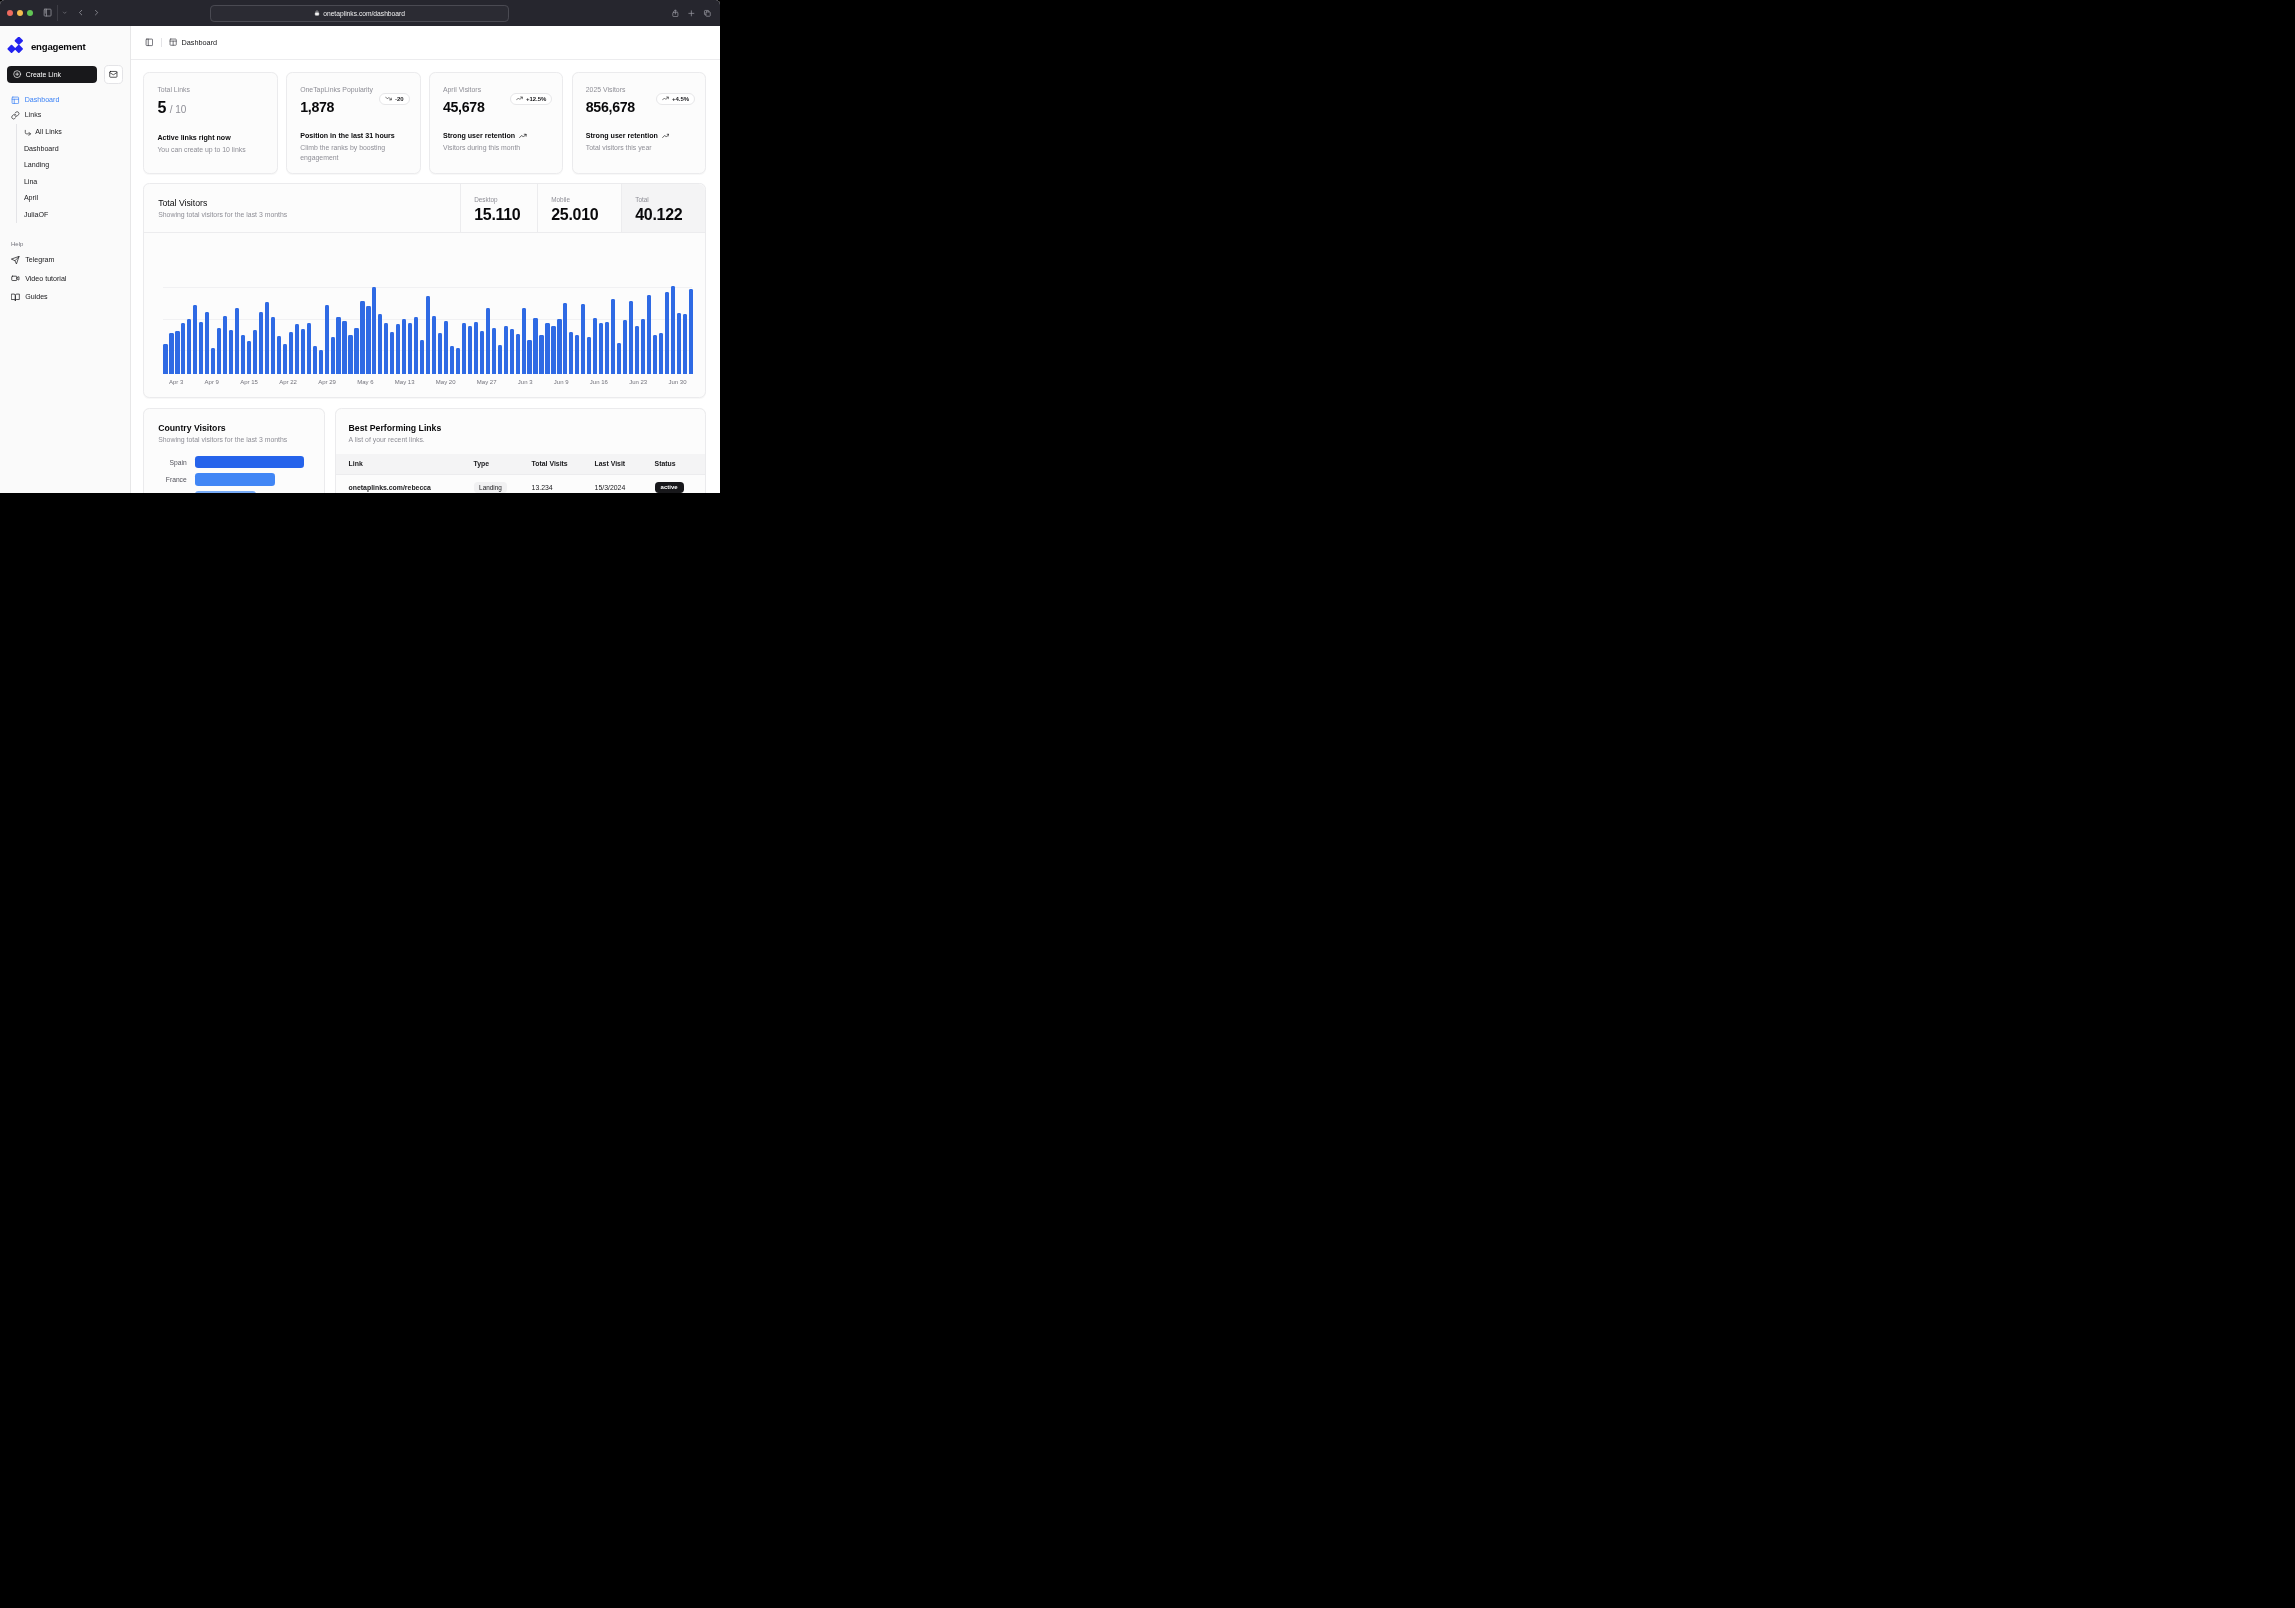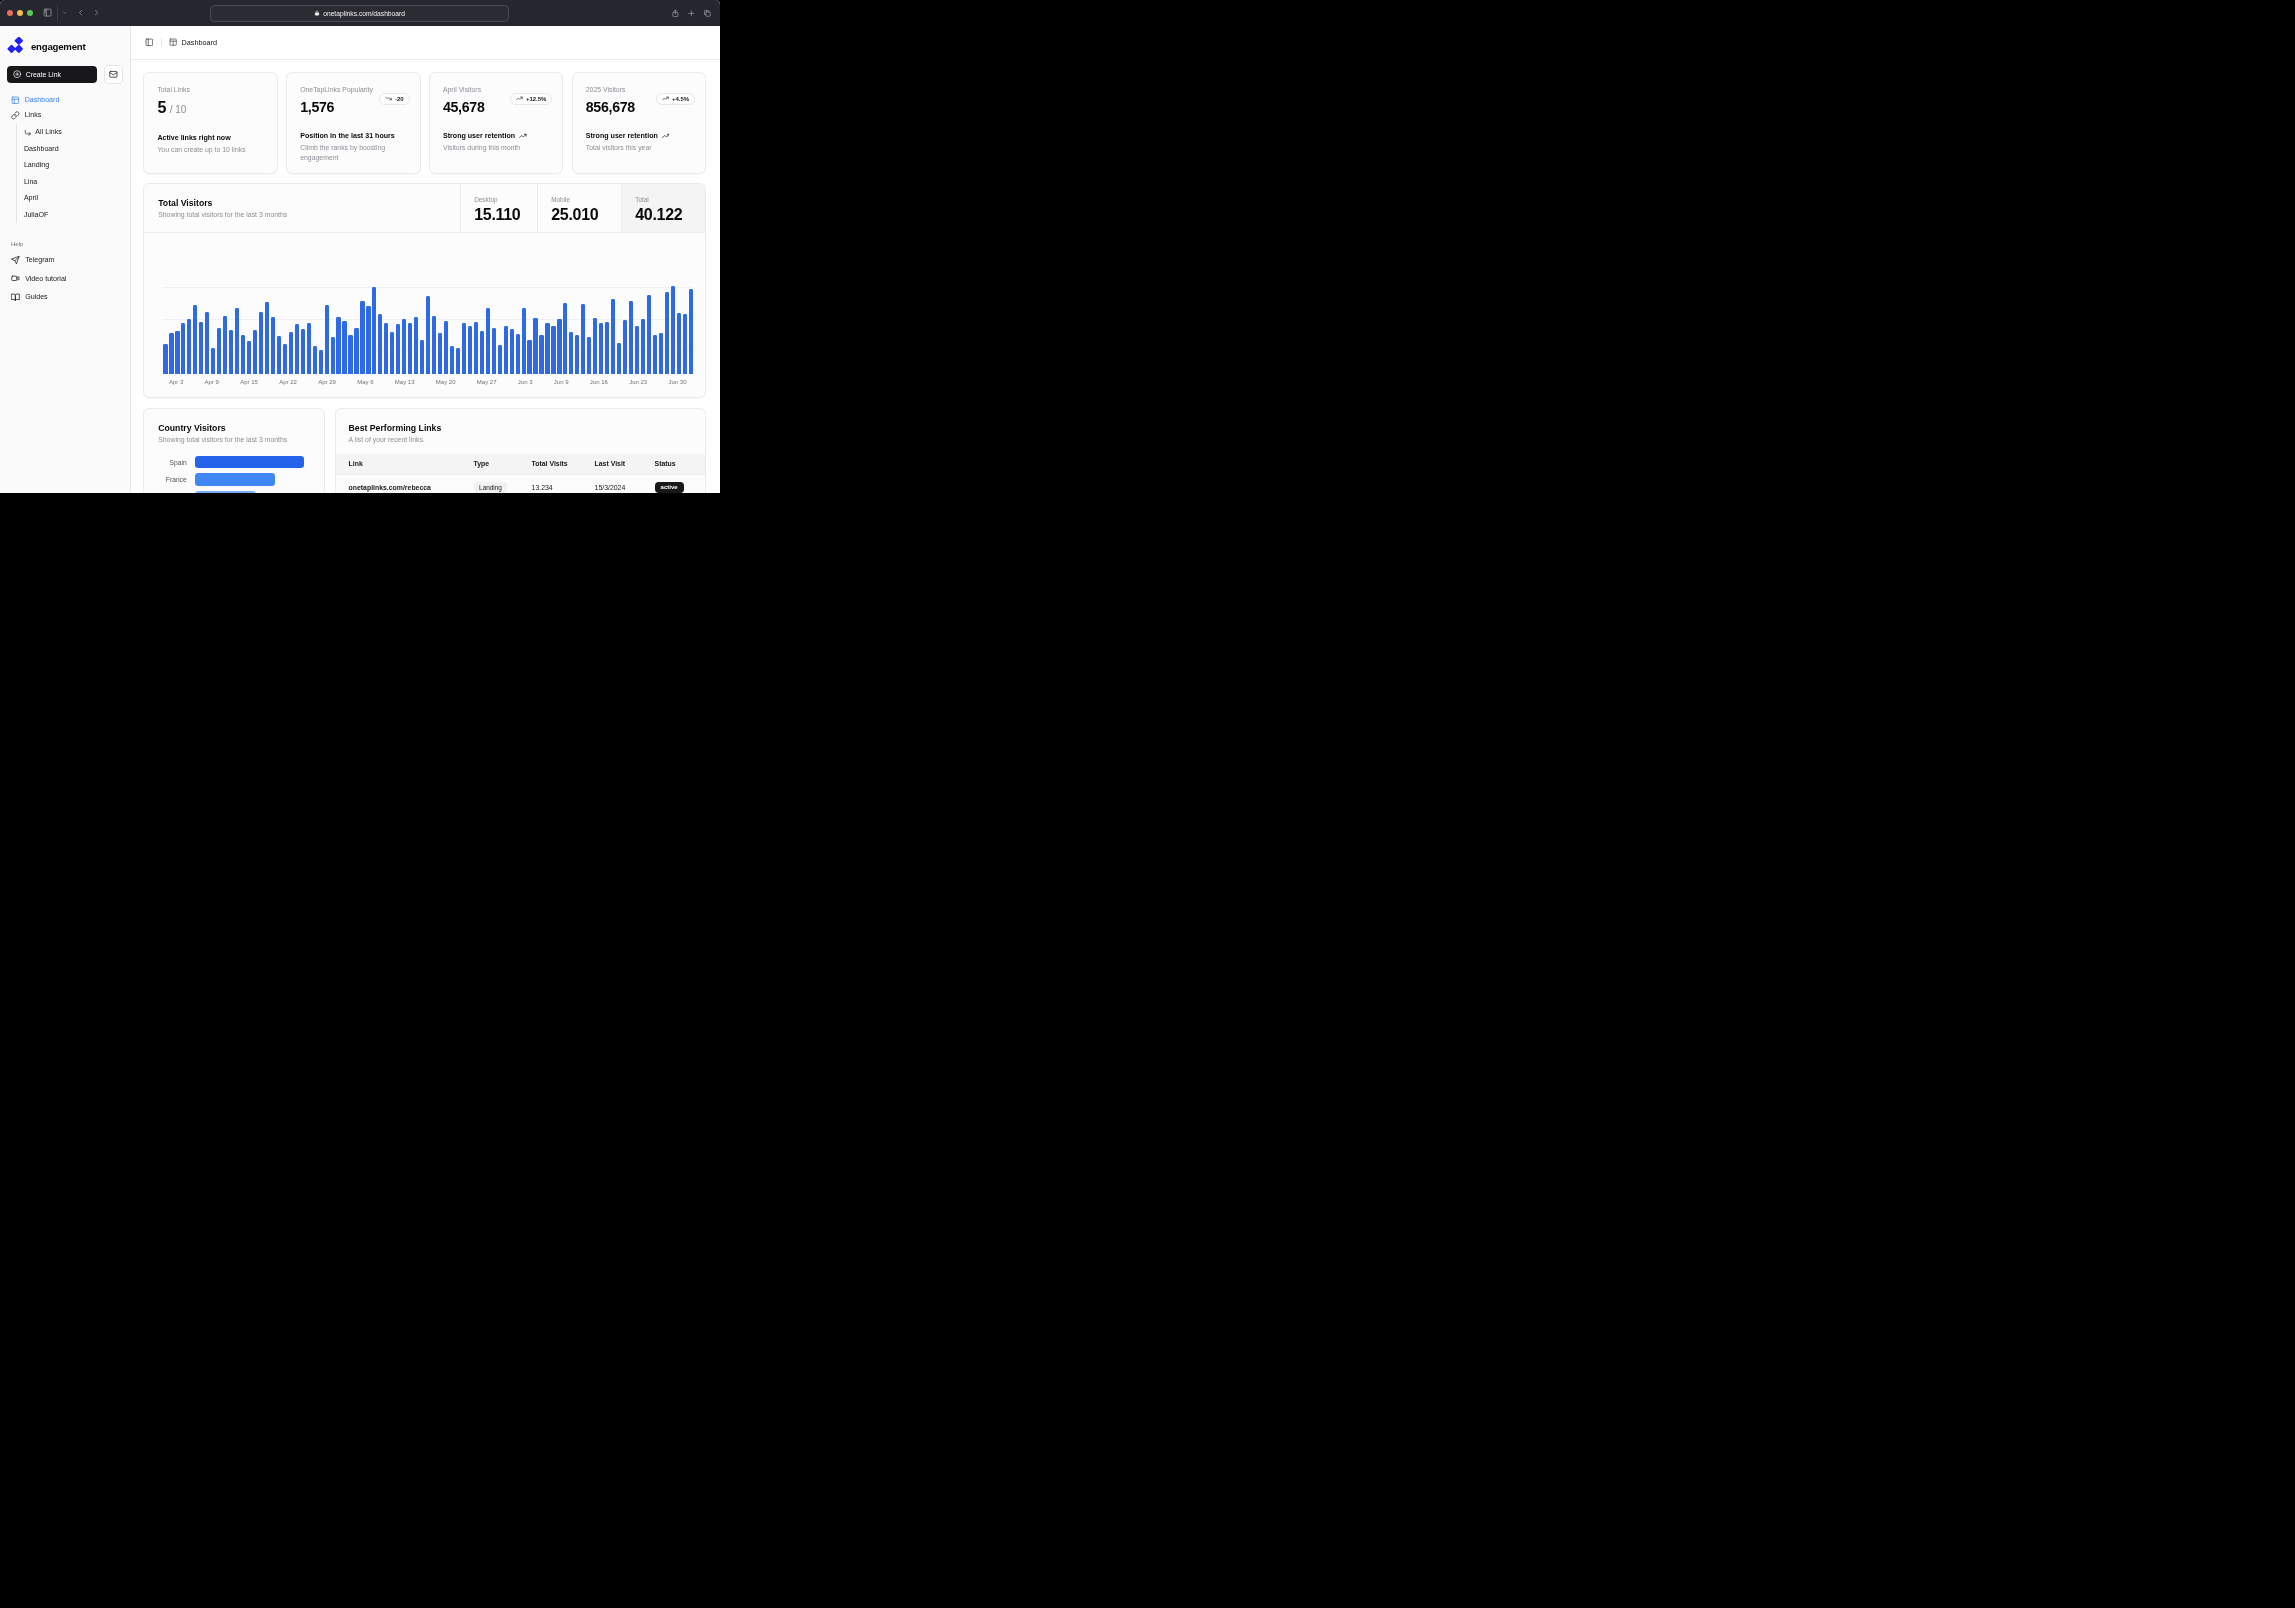--- a/index.html
+++ b/index.html
@@ -58,21 +58,21 @@
   .stat-value { font-size:14.2px; font-weight:700; color:#09090b; letter-spacing:-0.3px; }
   .stat-suffix { font-size:10px; color:#8e8e96; }
   .stat-badge { position:absolute; top:20px; right:10px; display:flex; align-items:center; gap:2.8px; border:0.5px solid #e7e7e9; background:#fff; border-radius:459px; padding:1.8px 5px; font-size:6px; font-weight:600; color:#18181b; }
   .stat-title { margin-top:16.5px; font-size:7.1px; font-weight:700; color:#09090b; display:flex; align-items:center; gap:3.7px; }
   .stat-desc { margin-top:3.7px; font-size:6.9px; color:#8e8e96; line-height:1.45; }
 
   
   .visitors-card { margin-top:9.6px; height:215px; overflow:hidden; }
   .v-header { display:flex; border-bottom:0.5px solid #ececee; height:49px; }
   .v-titles { flex:1; padding:14.2px 0 0 13.8px; }
-  .v-title { font-size:8.7px; font-weight:700; color:#09090b; }
+  .v-title { font-size:8.7px; font-weight:400; color:#09090b; }
   .v-sub { margin-top:3.2px; font-size:6.9px; color:#8e8e96; }
   .v-cell { width:77px; border-left:0.5px solid #ececee; padding:12px 0 0 13px; }
   .v-cell.mobile{ width:84px; }
   .v-cell.total { width:84px; background:#f4f4f5; border-top-right-radius:6.4px; }
   .v-cell-label { font-size:6.4px; color:#8e8e96; }
   .v-cell-value { margin-top:2.8px; font-size:16px; font-weight:800; color:#09090b; letter-spacing:-0.3px; }
   .chart-wrap { padding:22.5px 13px 0 19px; }
   .plot { position:relative; height:118px; }
   .gridline { position:absolute; left:0; right:0; height:0.5px; background:#f1f1f3; }
   .bars { position:absolute; inset:0; display:flex; align-items:flex-end; gap:1.8px; }
@@ -316,21 +316,21 @@
             </div>
             <div class="stat-title">
                 <span>Active links right now</span>
               </div>
             <div class="stat-desc">You can create up to 10 links</div>
           </div>
 
           <div class="card stat-card">
             <div class="stat-label">OneTapLinks Popularity</div>
             <div class="stat-value-row">
-              <span class="stat-value">1,576</span>
+              <span class="stat-value">1,878</span>
             </div>
             <div class="stat-badge">
               <span style="display:flex">
                 <svg width="6.9" height="6.9" viewBox="0 0 24 24" fill="none" stroke="currentColor" stroke-width="2" stroke-linecap="round" stroke-linejoin="round">
                     <path d="m22 17-8.5-8.5-5 5L2 7"></path>
                     <path d="M16 17h6v-6"></path>
                   </svg>
               </span>
               <span>-20</span>
             </div>

